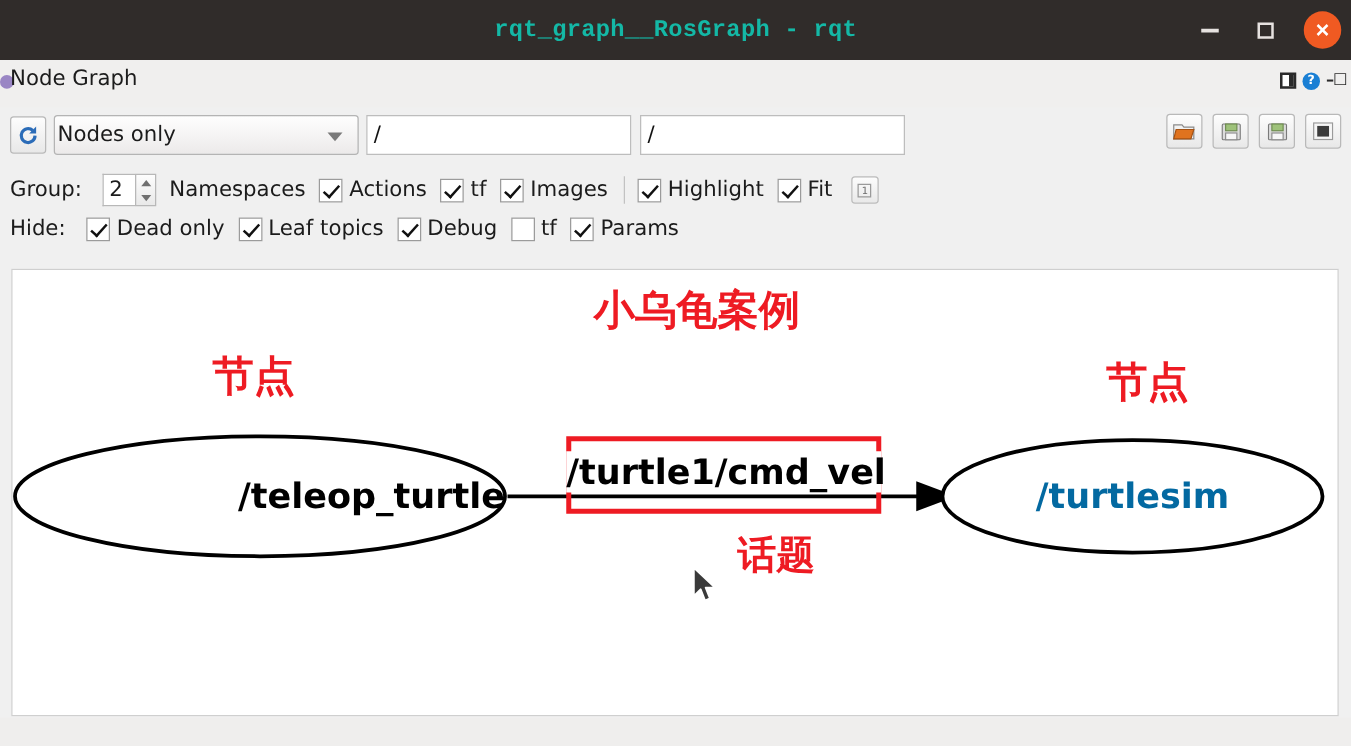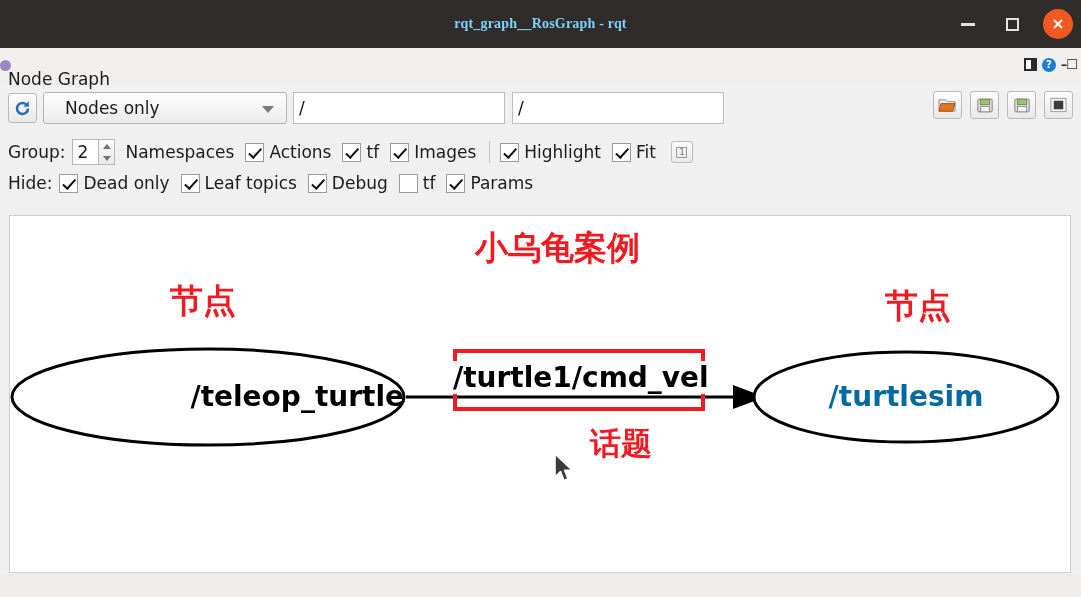--- a/index.html
+++ b/index.html
@@ -25,24 +25,24 @@
     position: absolute;
     left: 0; top: 0;
     width: 1081px;
     height: 48px;
     background: #302c2a;
     display: flex;
     align-items: center;
     justify-content: center;
   }
   .titlebar-title {
-    color: #7dd3fc;
-    font-size: 14px;
+    color: #14b8a6;
+    font-size: 19px;
     font-weight: bold;
-    font-family: Liberation Serif, serif;
+    font-family: Liberation Mono, monospace;
     letter-spacing: 0.2px;
     white-space: nowrap;
   }
   .win-controls {
     position: absolute;
     right: 8px;
     top: 0;
     height: 48px;
     display: flex;
     align-items: center;
@@ -93,21 +93,21 @@
     left: 0px;
     top: 12px;
     width: 11px;
     height: 11px;
     border-radius: 50%;
     background: #9a86c4;
   }
   .dock-title {
     position: absolute;
     left: 8px;
-    top: 21px;
+    top: 5px;
     font-size: 17px;
     color: #1c1c1c;
     white-space: nowrap;
   }
   .dock-buttons {
     position: absolute;
     right: 4px;
     top: 9px;
     display: flex;
     align-items: center;
@@ -160,21 +160,21 @@
   .combo {
     position: absolute;
     left: 43px; top: 2px;
     width: 244px; height: 32px;
     background: linear-gradient(to bottom, #fefefe, #eceaea);
     border: 1px solid #b4b4b4;
     border-radius: 3px;
     box-sizing: border-box;
     display: flex;
     align-items: center;
-    padding-left: 21px;
+    padding-left: 2px;
     font-size: 17px;
     color: #1b1b1b;
   }
   .combo-arrow {
     position: absolute;
     right: 12px;
     top: 13px;
     width: 0; height: 0;
     border-left: 6px solid transparent;
     border-right: 6px solid transparent;
@@ -215,21 +215,21 @@
     left: 8px;
     height: 30px;
     display: flex;
     align-items: center;
     font-size: 17px;
     color: #1b1b1b;
     white-space: nowrap;
   }
   .chkrow.r1 { top: 137px; }
   .chkrow.r2 { top: 168px; }
-  .row-label { margin-right: 7px; }
+  .row-label { margin-right: 17px; }
   .spin {
     display: inline-flex;
     align-items: stretch;
     height: 26px;
     margin-right: 10px;
   }
   .spin-field {
     width: 26px;
     background: #fff;
     border: 1px solid #b8b8b8;

